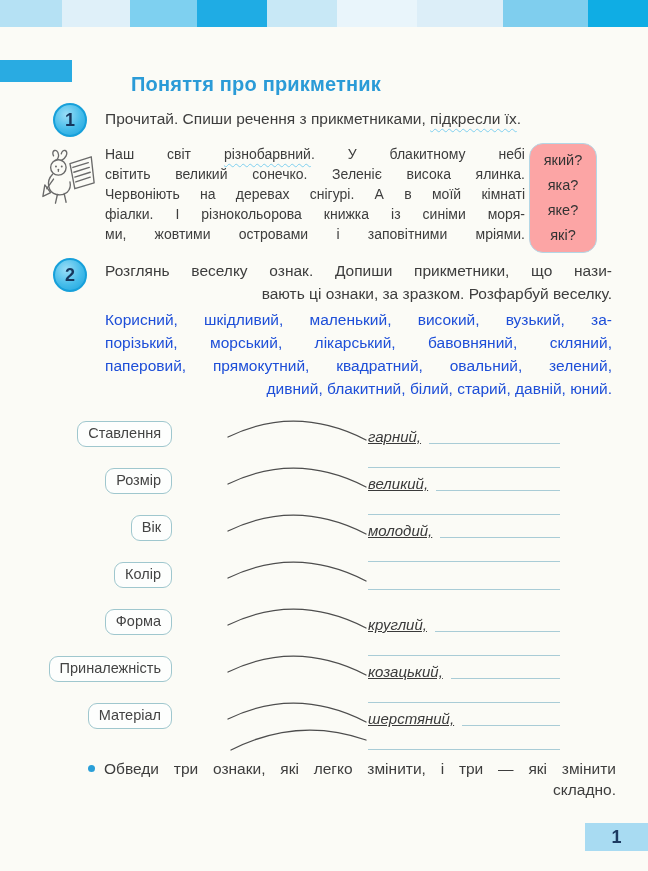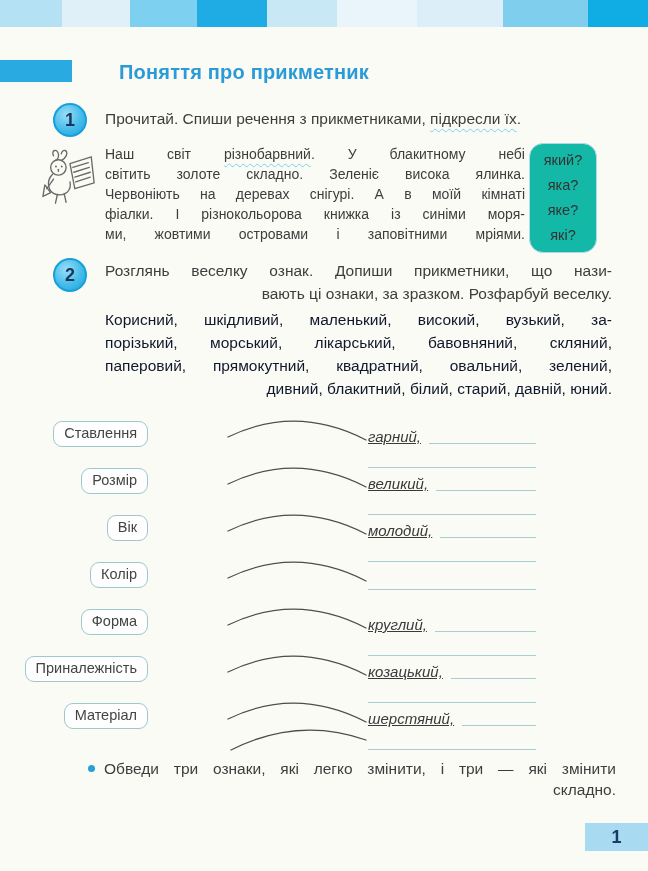--- a/index.html
+++ b/index.html
@@ -14,21 +14,21 @@
   .sq3{width:67px;background:#7ed0f0;}
   .sq4{width:70px;background:#1face4;}
   .sq5{width:70px;background:#c8e8f6;}
   .sq6{width:80px;background:#e9f5fb;}
   .sq7{width:86px;background:#dceef8;}
   .sq8{width:85px;background:#7fceee;}
   .sq9{width:60px;background:#0fade4;}
 
   
   .accentbar{position:absolute;left:0;top:60px;width:72px;height:22px;background:#29abe2;}
-  .title{position:absolute;left:115px;top:57px;margin:4px;font-size:20px;font-weight:bold;color:#2b9bd7;letter-spacing:.2px;}
+  .title{position:absolute;left:115px;top:57px;margin:16px;font-size:20px;font-weight:bold;color:#2b9bd7;letter-spacing:.2px;}
 
   
   .numcircle{position:absolute;width:34px;height:34px;border-radius:50%;
     background:radial-gradient(circle at 38% 32%, #9adef7 0%, #45bcea 55%, #1ba2dd 100%);
     border:2px solid #17a0da;box-sizing:border-box;
     display:flex;align-items:center;justify-content:center;
     font-weight:bold;font-size:18px;color:#16365c;}
   #ex1-circle{left:53px;top:103px;}
   #ex2-circle{left:53px;top:258px;}
 
@@ -41,29 +41,29 @@
   .wavy{text-decoration-line:underline;text-decoration-style:wavy;text-decoration-color:#7fd0ef;text-decoration-thickness:1px;text-underline-offset:4px;}
 
   
   .mascot{position:absolute;left:40px;top:148px;}
 
   
   .para{position:absolute;left:105px;top:144px;width:420px;color:#3d3d3d;font-size:14px;line-height:20px;}
 
   
   .qbox{position:absolute;left:529px;top:143px;width:68px;height:110px;box-sizing:border-box;
-    border:1.5px solid #b3d7e6;border-radius:14px;background:#14b8a6;
+    border:1.5px solid #b3d7e6;border-radius:14px;background:#fca5a5;
     display:flex;flex-direction:column;justify-content:center;align-items:center;}
   .qbox div{font-size:14.5px;color:#333;line-height:25px;}
 
   
-  .wordlist{position:absolute;left:105px;top:308px;width:507px;color:#0f172a;font-size:15.5px;line-height:23px;}
-
-  
-  .rainbow{position:absolute;left:0;top:413px;width:572px;height:345px;}
+  .wordlist{position:absolute;left:105px;top:308px;width:507px;color:#1d4ed8;font-size:15.5px;line-height:23px;}
+
+  
+  .rainbow{position:absolute;left:0;top:413px;width:572px;height:345px;padding-left:24px;}
   .rainbow svg.arcs{position:absolute;left:0;top:0;overflow:visible;}
   .rlabel{position:absolute;right:424px;height:26px;box-sizing:border-box;
     border:1.4px solid #9fc7ce;border-radius:9px;background:#fdfefd;
     padding:3px 10px 0 10px;font-size:14.5px;color:#444;white-space:nowrap;}
   .ritem{position:absolute;left:368px;right:36px;}
   .exline{display:flex;align-items:flex-end;height:19px;}
   .exword{font-style:italic;font-size:15px;color:#3a3a3a;padding-right:8px;white-space:nowrap;text-decoration:underline;}
   .lfill{flex:1;border-bottom:1.4px solid #a9ccd6;margin-bottom:1px;}
   .fullline{height:22px;border-bottom:1.4px solid #a9ccd6;}
 
@@ -119,21 +119,21 @@
         <path d="M14 32 L7 42"></path>
         <path d="M5 38 L11 46 L3 50 Z"></path>
         <path d="M18 48 L16 57"></path>
           <path d="M25 47 L27 56"></path>
       </g>
     </svg>
   </div>
 
   <div class="para">
     <div class="jline"><span>Наш світ </span><span class="wavy">різнобарвний</span><span>. У блакитному небі</span></div>
-    <div class="jline">світить золоте складно. Зеленіє висока ялинка.</div>
+    <div class="jline">світить великий сонечко. Зеленіє висока ялинка.</div>
     <div class="jline">Червоніють на деревах снігурі. А в моїй кімнаті</div>
     <div class="jline">фіалки. І різнокольорова книжка із синіми моря-</div>
     <div class="jline">ми, жовтими островами і заповітними мріями.</div>
   </div>
 
   <div class="qbox">
     <div>який?</div>
     <div>яка?</div>
     <div>яке?</div>
     <div>які?</div>

